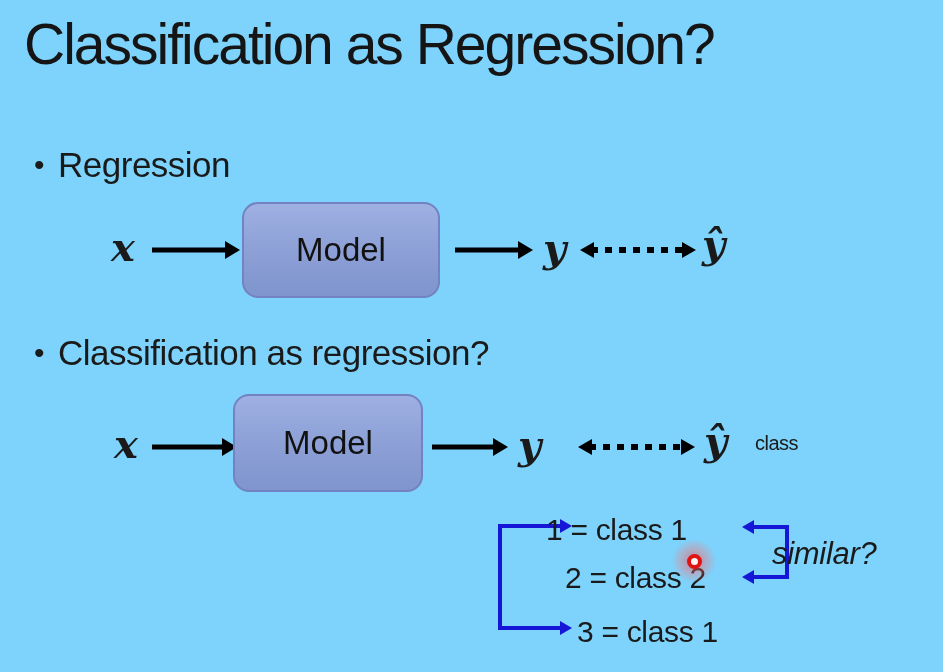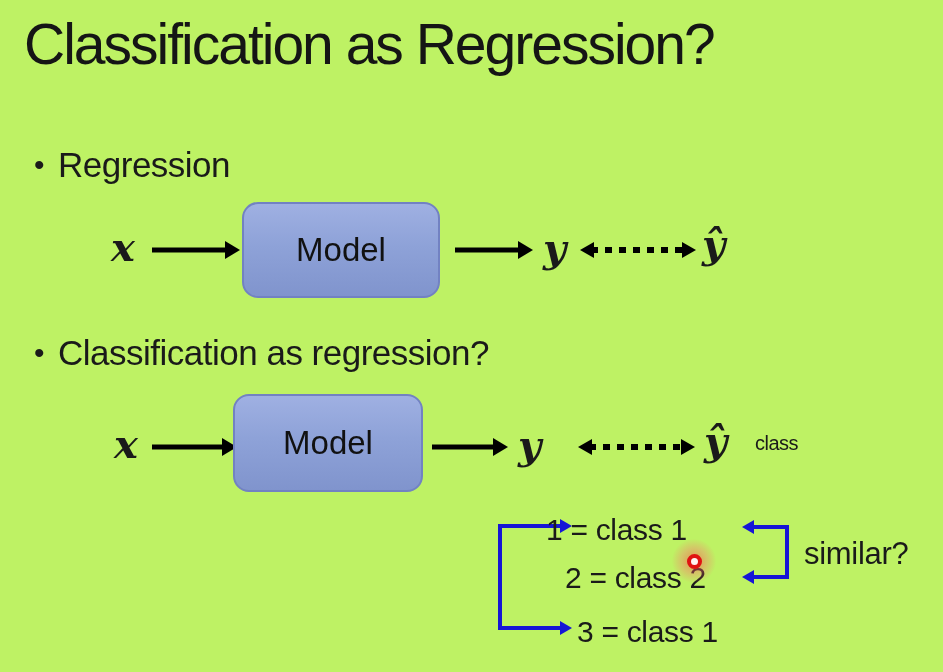--- a/index.html
+++ b/index.html
@@ -1,19 +1,19 @@
 <!DOCTYPE html>
 <html><head>
 <meta charset="utf-8">
 <style>
   html,body { margin:0; padding:0; background:#888; }
   .slide {
     position:relative;
     width:943px; height:672px;
-    background:#bef264;
+    background:#7dd3fc;
     font-family:"Liberation Sans", sans-serif;
     color:#1a1a1a;
     overflow:hidden;
   }
   .abs { position:absolute; }
 
   
   .title {
     left:24px; top:16px;
     font-size:57px; font-weight:300; letter-spacing:-2px;
@@ -165,19 +165,19 @@
   <div class="abs bluearrow left" style="left:742px; top:518px; width:47px;">
     <div class="shaft"></div>
     <div class="head"></div>
   </div>
   <div class="abs blue-vline" style="left:785px; top:525px; height:54px;"></div>
   <div class="abs bluearrow left" style="left:742px; top:568px; width:47px;">
     <div class="shaft"></div>
     <div class="head"></div>
   </div>
 
-  <div class="abs side-label" style="left:804px; top:538px;">similar?</div>
+  <div class="abs side-label" style="left:772px; top:538px;font-style:italic;">similar?</div>
 
   <div class="abs laser-glow" style="left:672px; top:539px;">
     <div class="laser-core"></div>
   </div>
 
 </div>
 
 </body></html>

